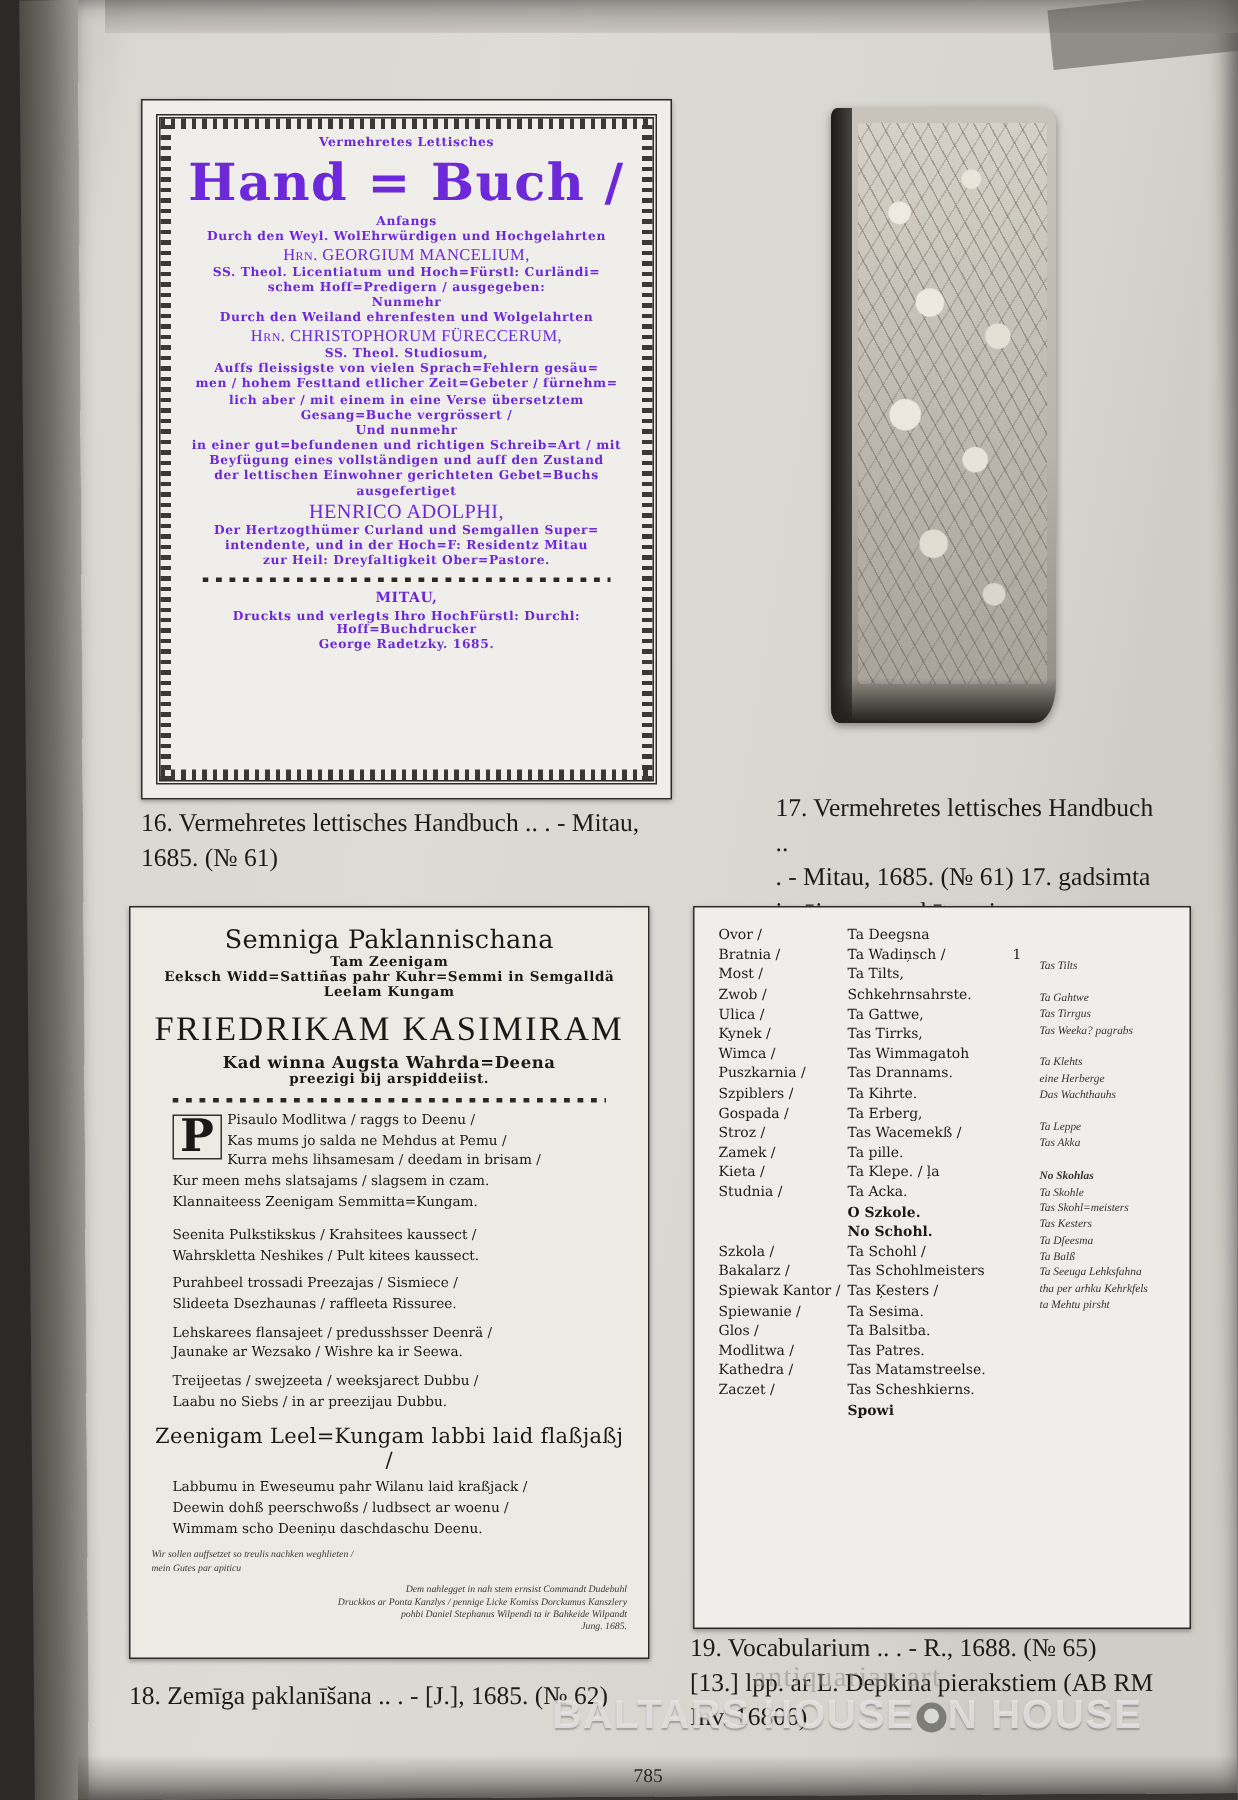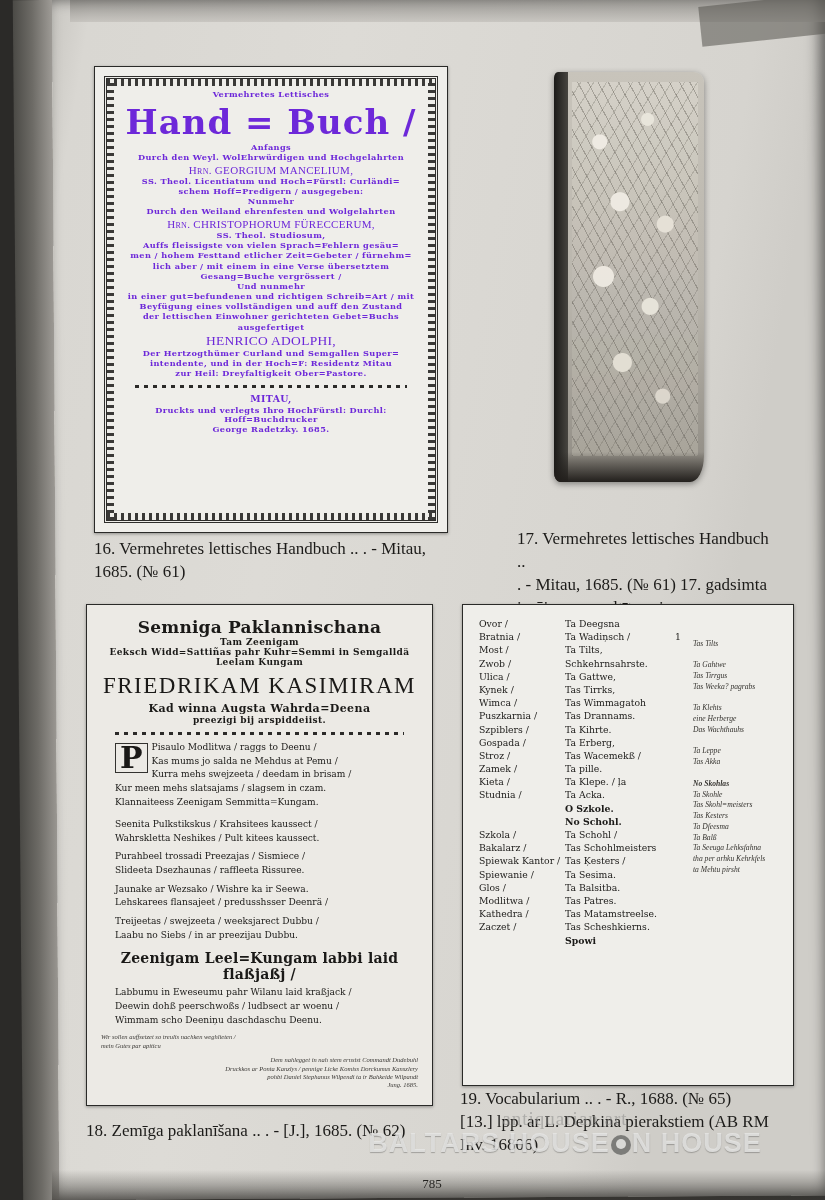--- a/index.html
+++ b/index.html
@@ -203,21 +203,21 @@
     background: #eceae5;
   }
   .b18 {
     position: absolute;
     left: 14px; right: 14px; top: 12px; bottom: 10px;
     text-align: center;
     color: #1a1917;
   }
   .head-goth {
     font-family: "DejaVu Serif", serif;
-    font-weight: bold;
+    font-weight: normal;
     font-size: 17px;
     letter-spacing: .2px;
   }
   .name-caps {
     font-family: "Liberation Serif", serif;
     font-size: 23px;
     letter-spacing: 1.5px;
     margin: 6px 0 3px;
   }
   .para {
@@ -399,36 +399,36 @@
         <div class="goth" style="font-size:9px">Leelam Kungam</div>
         <div class="name-caps">FRIEDRIKAM  KASIMIRAM</div>
         <div class="goth" style="font-size:11px">Kad winna Augsta Wahrda=Deena</div>
         <div class="goth" style="font-size:9px">preezigi bij arspiddeiist.</div>
         <div class="rule-dots"></div>
 
         <div class="para">
           <span class="dropcap">P</span>
           <div>Pisaulo Modlitwa / raggs to Deenu /</div>
           <div>Kas mums jo salda ne Mehdus at Pemu /</div>
-          <div>Kurra mehs swejzeeta / deedam in brisam /</div>
+          <div>Kurra mehs lihsamesam / deedam in brisam /</div>
           <div>Kur meen mehs slatsajams / slagsem in czam.</div>
           <div>Klannaiteess Zeenigam Semmitta=Kungam.</div>
         </div>
 
         <div class="para" style="margin-top:9px">
           <div>Seenita Pulkstikskus / Krahsitees kaussect /</div>
           <div>Wahrskletta Neshikes / Pult kitees kaussect.</div>
         </div>
         <div class="para">
           <div>Purahbeel trossadi Preezajas / Sismiece /</div>
           <div>Slideeta Dsezhaunas / raffleeta Rissuree.</div>
         </div>
         <div class="para">
+          <div>Lehskarees flansajeet / predusshsser Deenrä /</div>
           <div>Jaunake ar Wezsako / Wishre ka ir Seewa.</div>
-          <div>Lehskarees flansajeet / predusshsser Deenrä /</div>
         </div>
         <div class="para">
           <div>Treijeetas / swejzeeta / weeksjarect Dubbu /</div>
           <div>Laabu no Siebs / in ar preezijau Dubbu.</div>
         </div>
 
         <div class="head-goth" style="font-size:14px;margin-top:8px">Zeenigam Leel=Kungam labbi laid flaßjaßj /</div>
         <div class="para" style="margin-top:4px">
           <div>Labbumu in Eweseumu pahr Wilanu laid kraßjack /</div>
           <div>Deewin dohß peerschwoßs / ludbsect ar woenu /</div>

